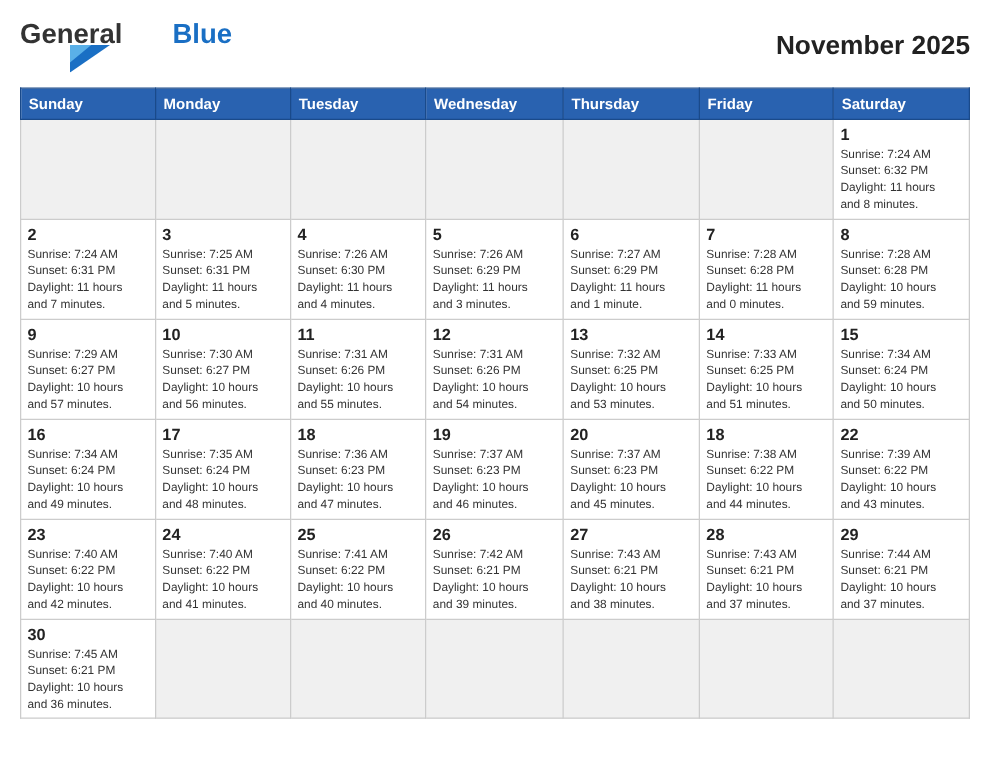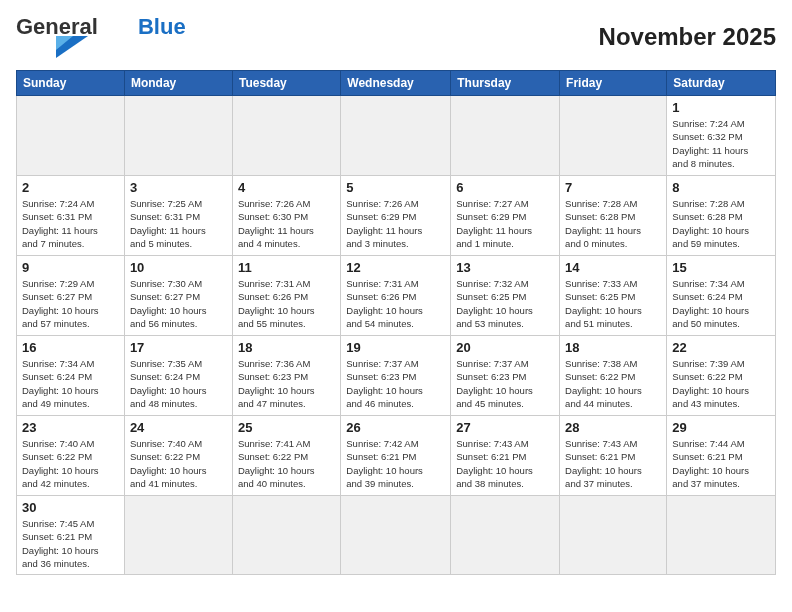--- a/index.html
+++ b/index.html
@@ -24,21 +24,21 @@
     .logo-text {
       font-size: 22px;
       font-weight: bold;
       color: #333;
       line-height: 1;
     }
     .title-block {
       text-align: right;
     }
     .month-title {
-      font-size: 24px;
+      font-size: 21px;
       font-weight: bold;
       color: #222;
     }
     .location {
       font-size: 16px;
       color: #555;
     }
     .calendar {
       width: 100%;
       border-collapse: collapse;

